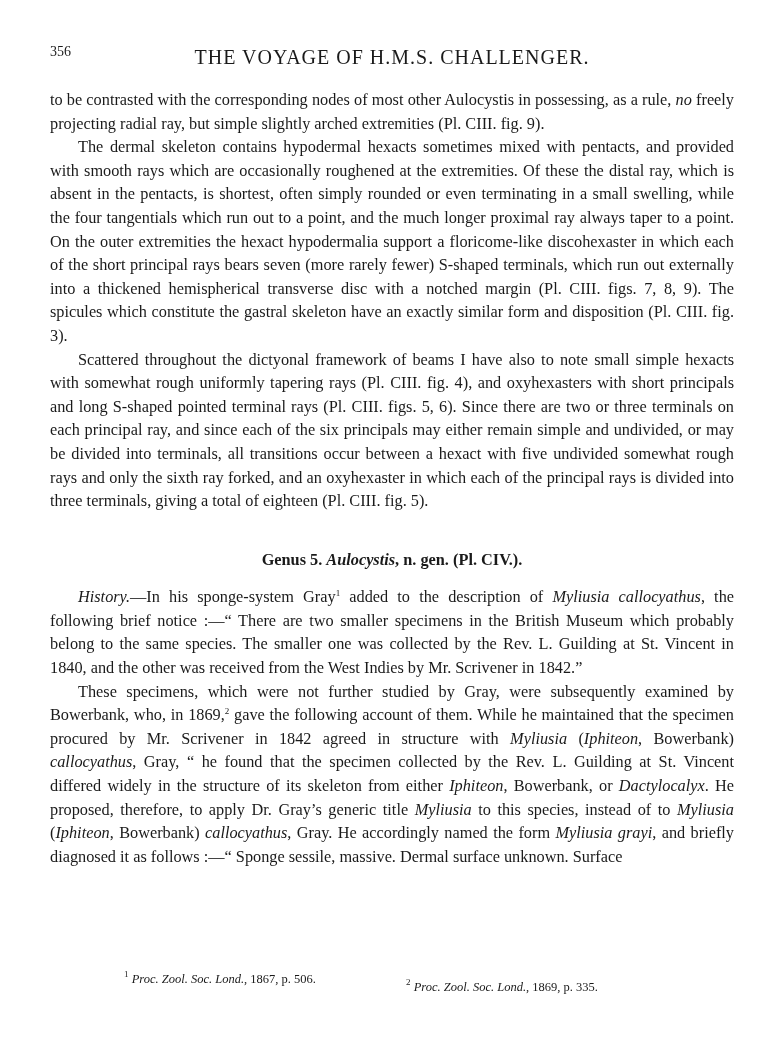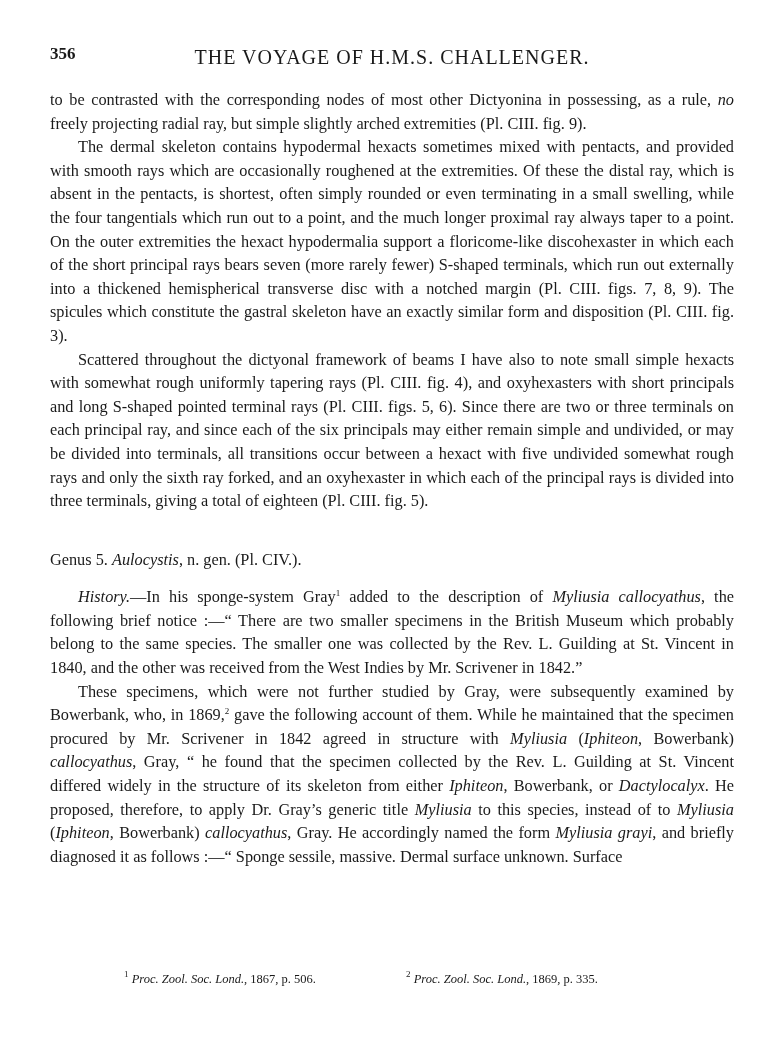--- a/index.html
+++ b/index.html
@@ -3,46 +3,46 @@
   <meta charset="utf-8">
   <style>
     html, body { margin: 0; padding: 0; background: #ffffff; }
     body {
       width: 776px; height: 1050px; position: relative; overflow: hidden;
       font-family: "Liberation Serif", "DejaVu Serif", serif;
       color: #1a1a1a;
     }
     .page { position: absolute; left: 50px; top: 0; width: 684px; }
     .header { position: absolute; top: 44px; left: 0; width: 684px; height: 24px; }
-    .page-num { position: absolute; left: 0; top: 0; font-size: 17px; font-weight: bold; }
+    .page-num { position: absolute; left: 0; top: 0; font-size: 14px; font-weight: normal; }
     .running-title { position: absolute; left: 0; right: 0; text-align: center; top: 2px;
       font-size: 20px; letter-spacing: 1px; }
     .body-text { position: absolute; top: 88px; left: 0; width: 684px; font-size: 16.3px;
       line-height: 23.6px; text-align: justify; }
     .body-text p { margin: 0; }
     .indent { text-indent: 28px; }
-    .heading { font-size: 16.3px; margin: 35px 0 14px 0 !important; text-indent: 0; }
+    .heading { text-align: center; font-size: 16.3px; margin: 35px 0 14px 0 !important; text-indent: 0; font-weight: bold; }
     .footnotes { position: absolute; top: 972px; left: 0; width: 684px; font-size: 12.5px; }
     .fn { position: absolute; top: 0; }
     .fn1 { left: 74px; }
-    .fn2 { left: 356px; }
+    .fn2 { left: 356px; margin-top: 8px; }
     sup { font-size: 9px; vertical-align: 6px; line-height: 0; }
     i { font-style: italic; }
   </style>
 </head>
 <body>
 
 <div class="page">
   <div class="header">
     <span class="page-num">356</span>
     <div class="running-title">THE VOYAGE OF H.M.S. CHALLENGER.</div>
   </div>
 
   <div class="body-text">
-    <p><span>to be contrasted with the corresponding nodes of most other Dictyonina in possessing, as a rule, </span><i>no</i><span> freely projecting radial ray, but simple slightly arched extremities (Pl. CIII. fig. 9).</span></p>
+    <p><span>to be contrasted with the corresponding nodes of most other Aulocystis in possessing, as a rule, </span><i>no</i><span> freely projecting radial ray, but simple slightly arched extremities (Pl. CIII. fig. 9).</span></p>
 
     <p class="indent">The dermal skeleton contains hypodermal hexacts sometimes mixed with pentacts, and provided with smooth rays which are occasionally roughened at the extremities. Of these the distal ray, which is absent in the pentacts, is shortest, often simply rounded or even terminating in a small swelling, while the four tangentials which run out to a point, and the much longer proximal ray always taper to a point. On the outer extremities the hexact hypodermalia support a floricome-like discohexaster in which each of the short principal rays bears seven (more rarely fewer) S-shaped terminals, which run out externally into a thickened hemispherical transverse disc with a notched margin (Pl. CIII. figs. 7, 8, 9). The spicules which constitute the gastral skeleton have an exactly similar form and disposition (Pl. CIII. fig. 3).</p>
 
     <p class="indent">Scattered throughout the dictyonal framework of beams I have also to note small simple hexacts with somewhat rough uniformly tapering rays (Pl. CIII. fig. 4), and oxyhexasters with short principals and long S-shaped pointed terminal rays (Pl. CIII. figs. 5, 6). Since there are two or three terminals on each principal ray, and since each of the six principals may either remain simple and undivided, or may be divided into terminals, all transitions occur between a hexact with five undivided somewhat rough rays and only the sixth ray forked, and an oxyhexaster in which each of the principal rays is divided into three terminals, giving a total of eighteen (Pl. CIII. fig. 5).</p>
 
     <p class="heading"><span>Genus 5. </span><i>Aulocystis</i><span>, n. gen. (Pl. CIV.).</span></p>
 
     <p class="indent"><i>History.</i><span>—In his sponge-system Gray</span><sup>1</sup><span> added to the description of </span><i>Myliusia callocyathus</i><span>, the following brief notice :—“ There are two smaller specimens in the British Museum which probably belong to the same species. The smaller one was collected by the Rev. L. Guilding at St. Vincent in 1840, and the other was received from the West Indies by Mr. Scrivener in 1842.”</span></p>
 
     <p class="indent"><span>These specimens, which were not further studied by Gray, were subsequently examined by Bowerbank, who, in 1869,</span><sup>2</sup><span> gave the following account of them. While he maintained that the specimen procured by Mr. Scrivener in 1842 agreed in structure with </span><i>Myliusia</i><span> (</span><i>Iphiteon</i><span>, Bowerbank) </span><i>callocyathus</i><span>, Gray, “ he found that the specimen collected by the Rev. L. Guilding at St. Vincent differed widely in the structure of its skeleton from either </span><i>Iphiteon</i><span>, Bowerbank, or </span><i>Dactylocalyx</i><span>. He proposed, therefore, to apply Dr. Gray’s generic title </span><i>Myliusia</i><span> to this species, instead of to </span><i>Myliusia</i><span> (</span><i>Iphiteon</i><span>, Bowerbank) </span><i>callocyathus</i><span>, Gray. He accordingly named the form </span><i>Myliusia grayi</i><span>, and briefly diagnosed it as follows :—“ Sponge sessile, massive. Dermal surface unknown. Surface</span></p>

